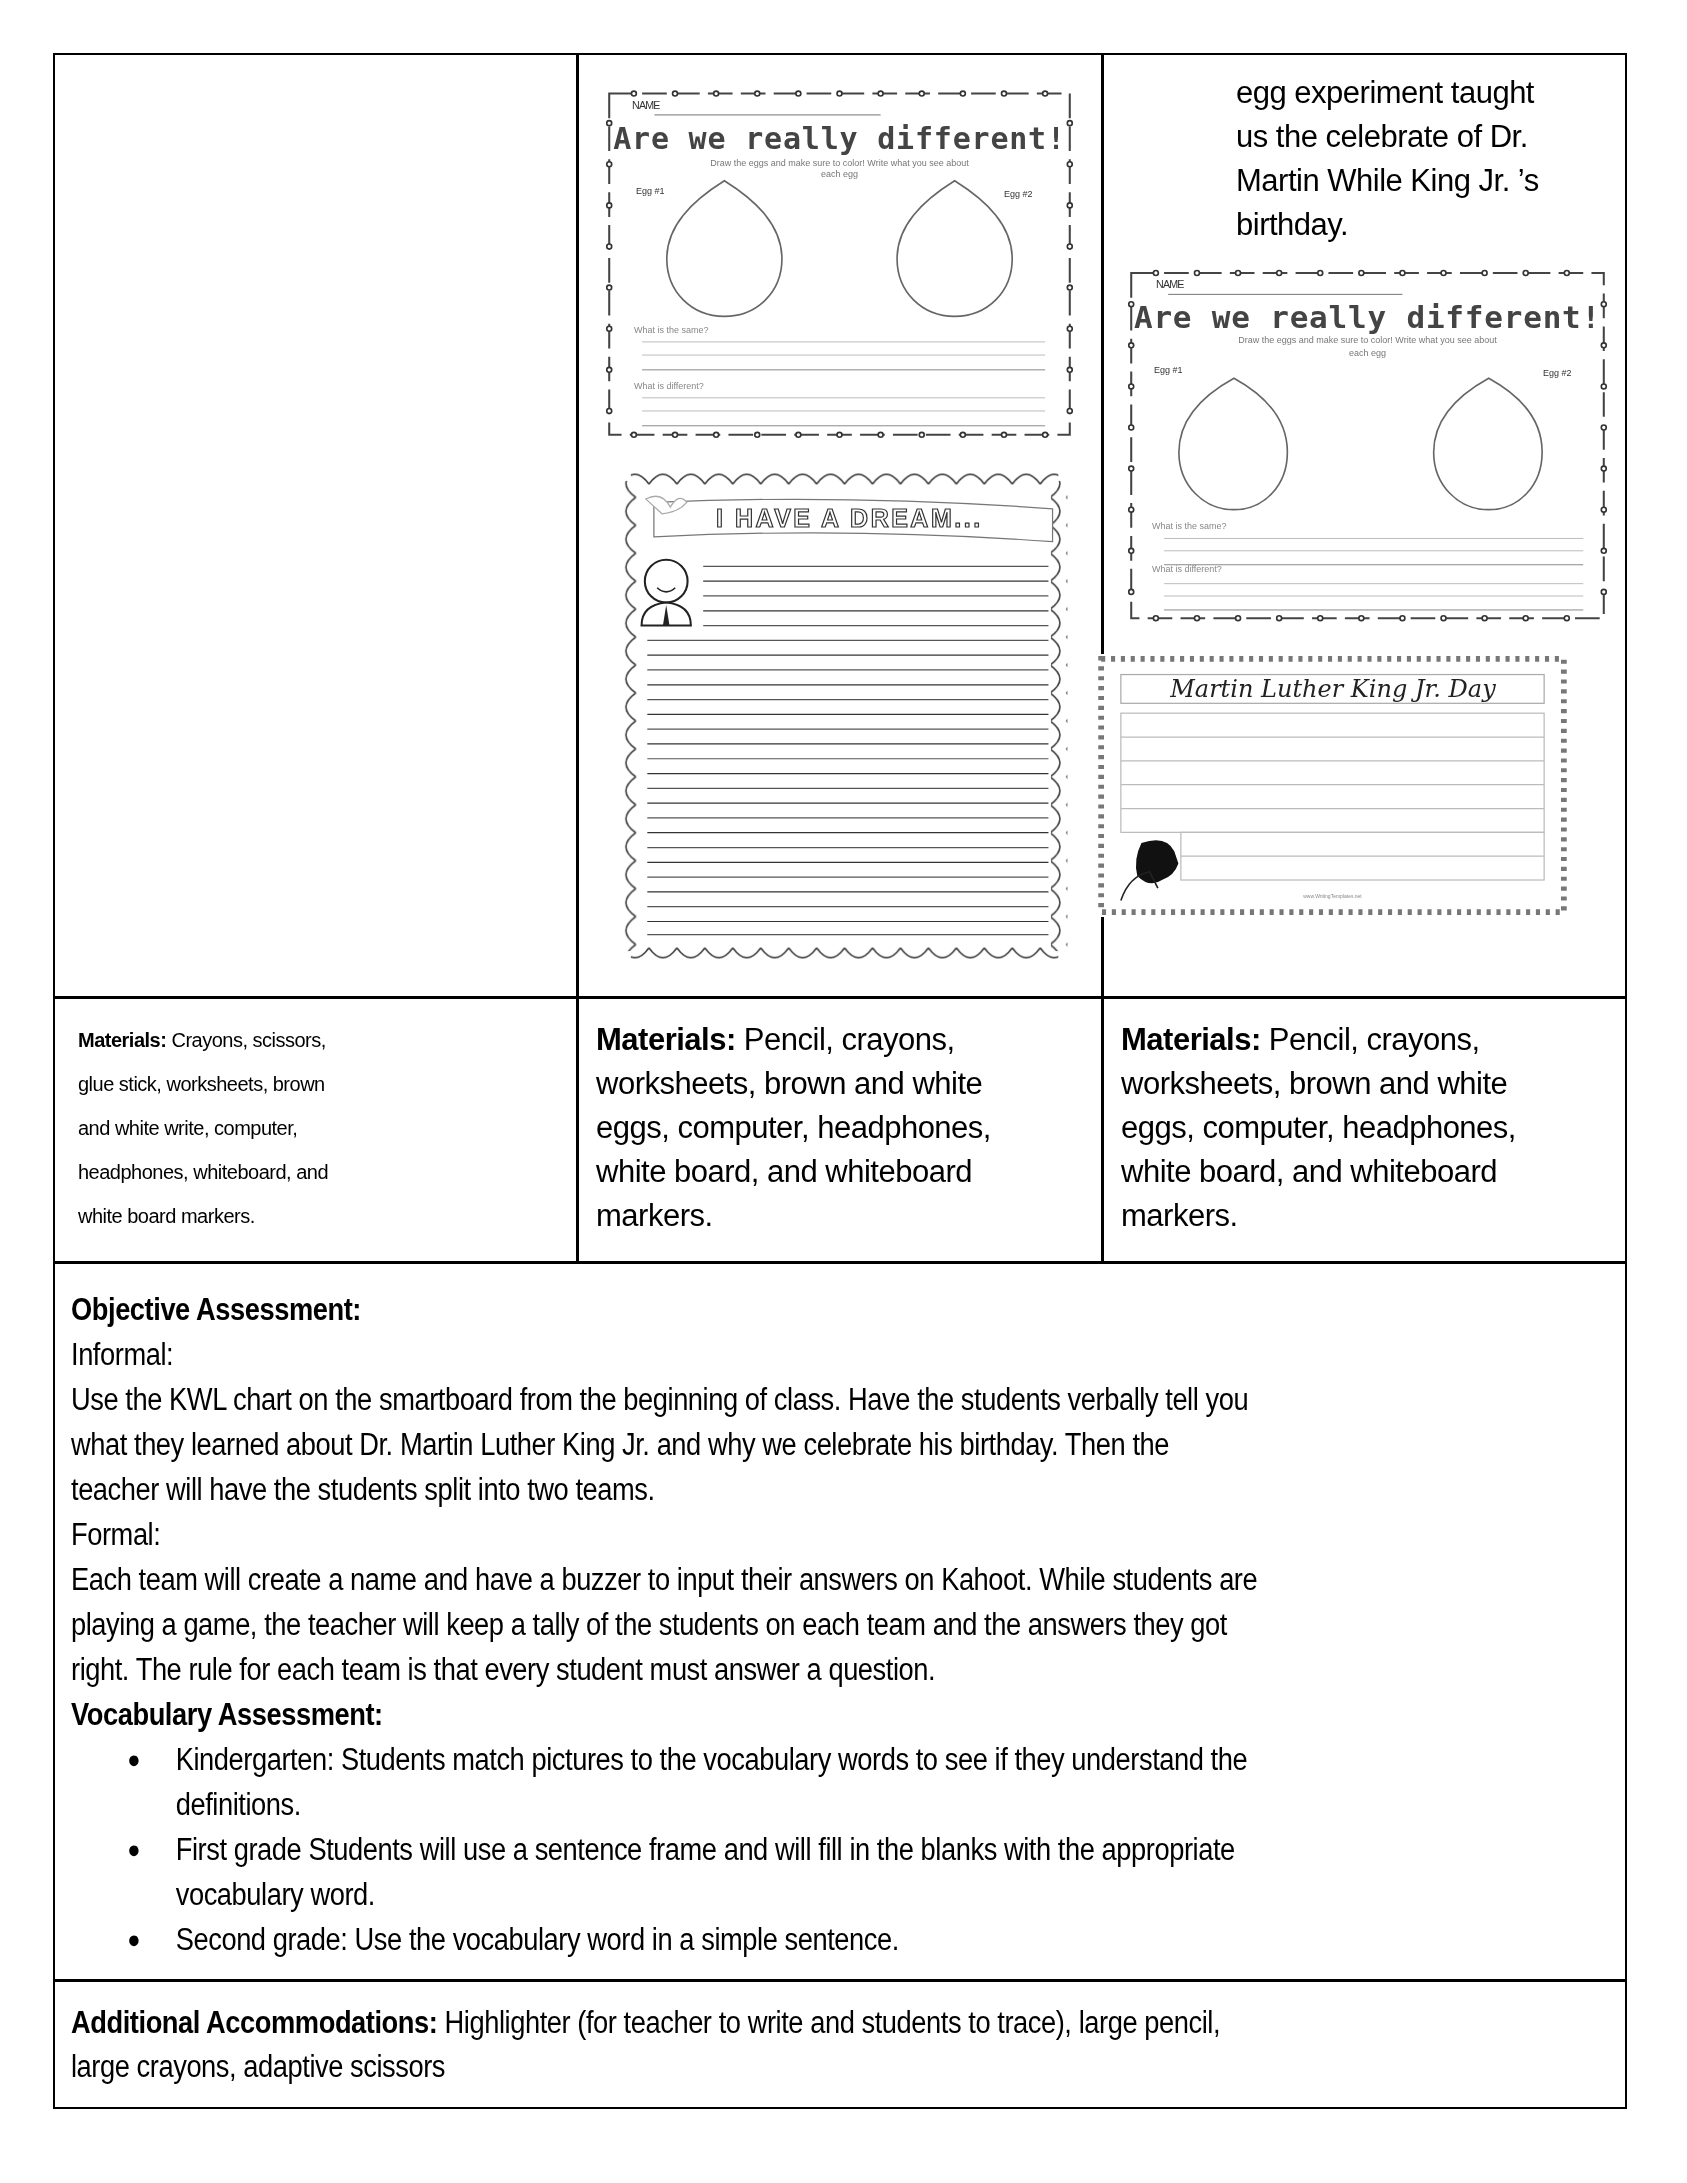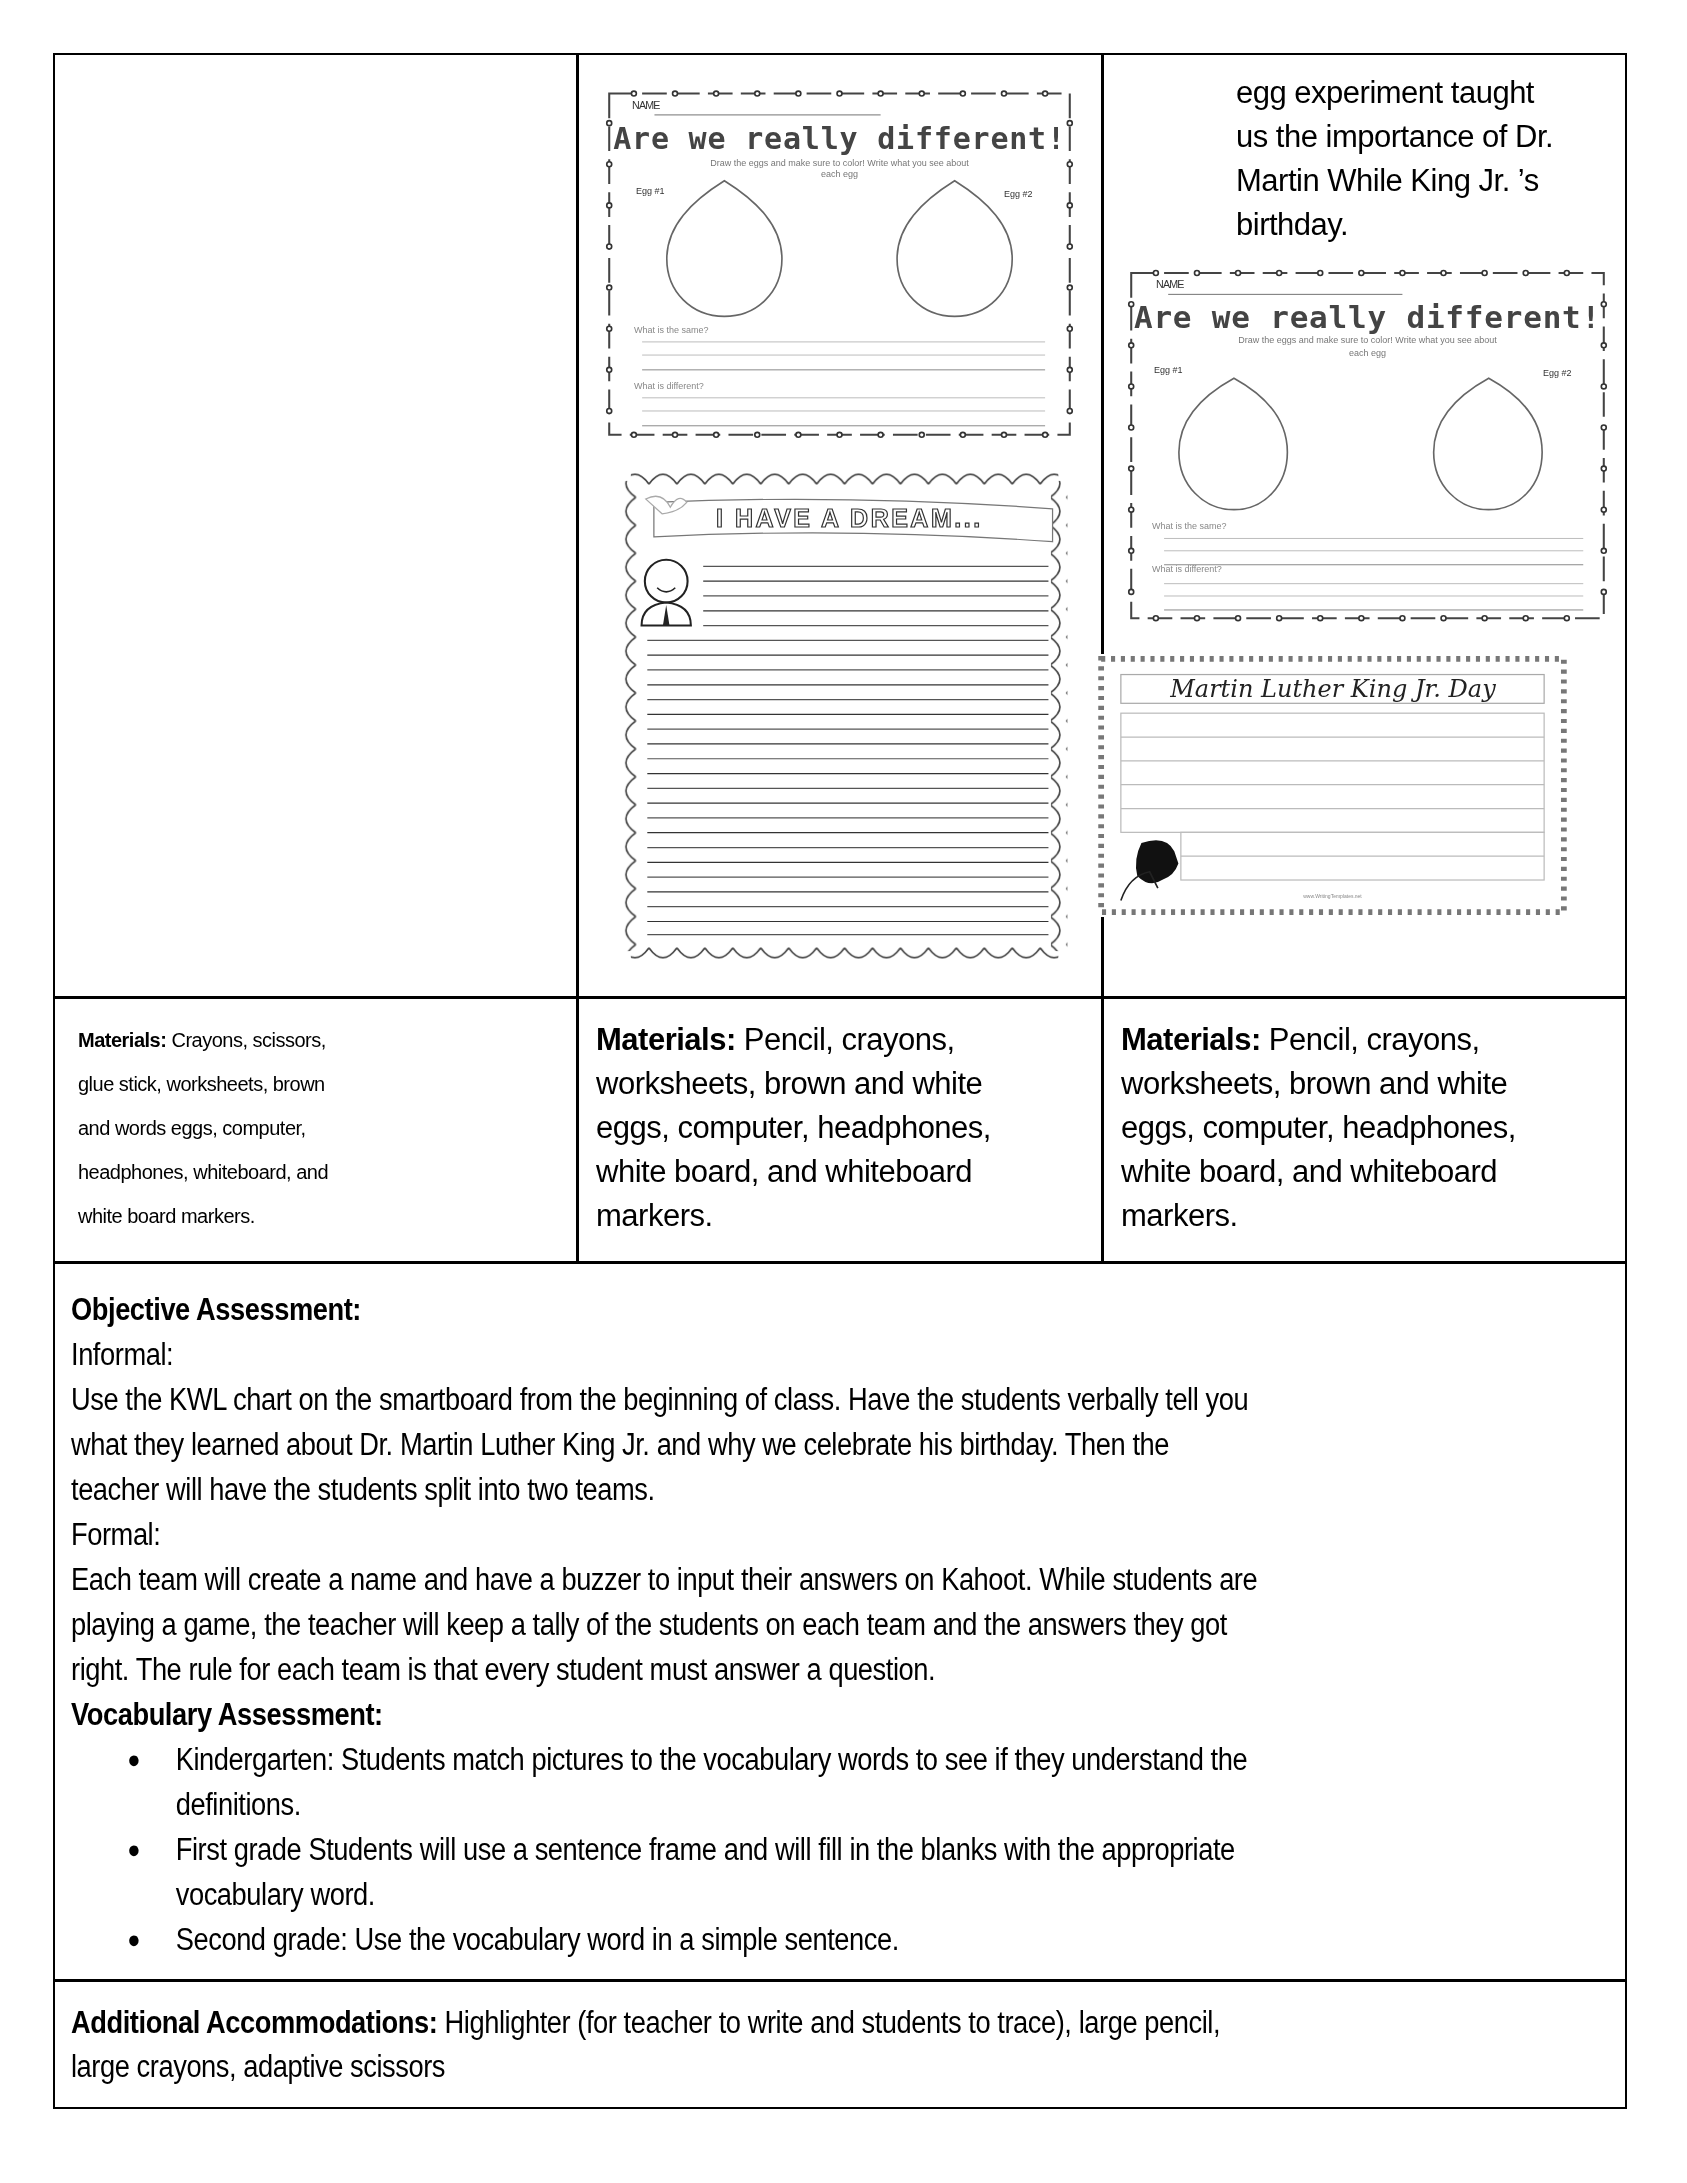--- a/index.html
+++ b/index.html
@@ -151,21 +151,21 @@
       <line x1="32" y1="532" x2="520" y2="532"></line>
         <line x1="32" y1="550" x2="520" y2="550" stroke="#333"></line>
       <line x1="32" y1="566" x2="520" y2="566"></line>
     </g>
   </svg>
   <span style="position:absolute; left:95px; top:35px; font-size:25px; font-weight:bold; color:#fff; -webkit-text-stroke:1.2px #333; letter-spacing:2.5px; font-family:Liberation Sans, sans-serif">I HAVE A DREAM...</span>
 </div>
 
 <div class="txt" style="left:1236px; top:71px; font-size:31px; line-height:44px">
   <span class="blk">egg experiment taught</span>
-  <span class="blk">us the importance of Dr.</span>
+  <span class="blk">us the celebrate of Dr.</span>
   <span class="blk">Martin While King Jr. ’s</span>
   <span class="blk">birthday.</span>
 </div>
 
 <div class="ws" style="left:1123px; top:263px; width:489px; height:366px">
   <svg width="489" height="366" viewBox="0 0 595 445">
     <rect x="10" y="12" width="575" height="420" fill="none" stroke="#444" stroke-width="2.5" stroke-dasharray="30 10"></rect>
     <g fill="#fff" stroke="#333" stroke-width="2">
       <circle cx="40" cy="12" r="3"></circle>
         <circle cx="90" cy="12" r="3"></circle>
@@ -246,21 +246,21 @@
       <path d="M30 300 q 10 -30 35 -35 l 10 20" fill="none" stroke="#222" stroke-width="2"></path>
     </g>
   </svg>
   <span style="position:absolute; left:25px; width:424px; text-align:center; top:21.4px; font-size:24px; font-style:italic; font-family:'DejaVu Serif', serif; color:#222">Martin Luther King Jr. Day</span>
   <span style="position:absolute; left:0; width:473px; text-align:center; top:239px; font-size:5px; color:#888">www.WritingTemplates.net</span>
 </div>
 
 <div class="txt" style="left:78px; top:1018px; font-size:20px; line-height:44px">
   <span class="blk"><b>Materials:</b><span> Crayons, scissors,</span></span>
   <span class="blk">glue stick, worksheets, brown</span>
-  <span class="blk">and words eggs, computer,</span>
+  <span class="blk">and white write, computer,</span>
   <span class="blk">headphones, whiteboard, and</span>
   <span class="blk">white board markers.</span>
 </div>
 <div class="txt" style="left:596px; top:1018px; font-size:31px; line-height:44px">
   <span class="blk"><b>Materials:</b><span> Pencil, crayons,</span></span>
   <span class="blk">worksheets, brown and white</span>
   <span class="blk">eggs, computer, headphones,</span>
   <span class="blk">white board, and whiteboard</span>
   <span class="blk">markers.</span>
 </div>

